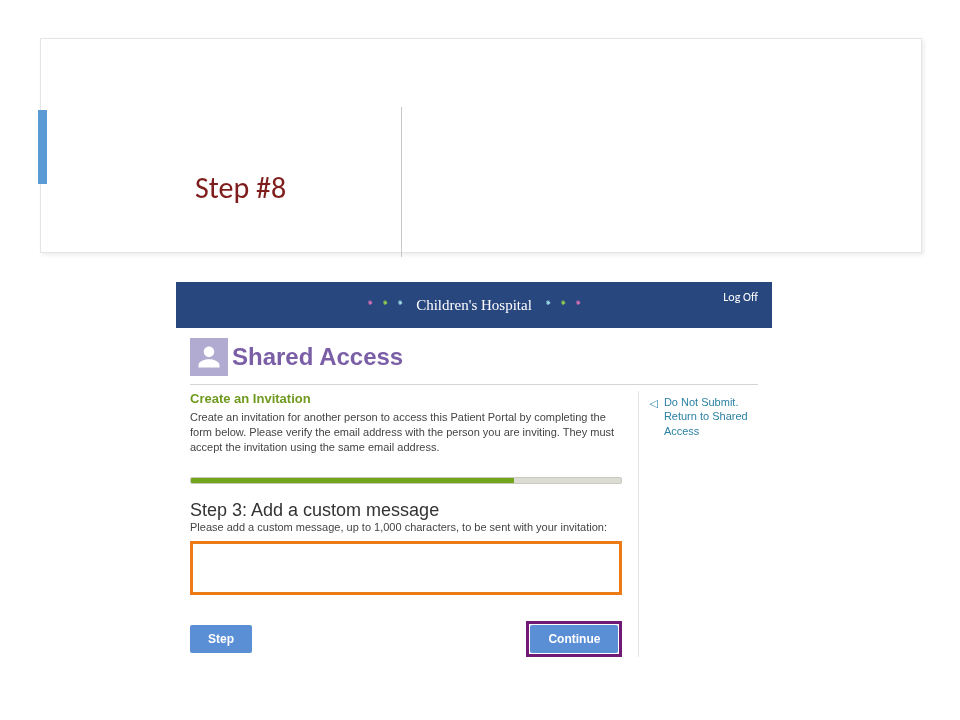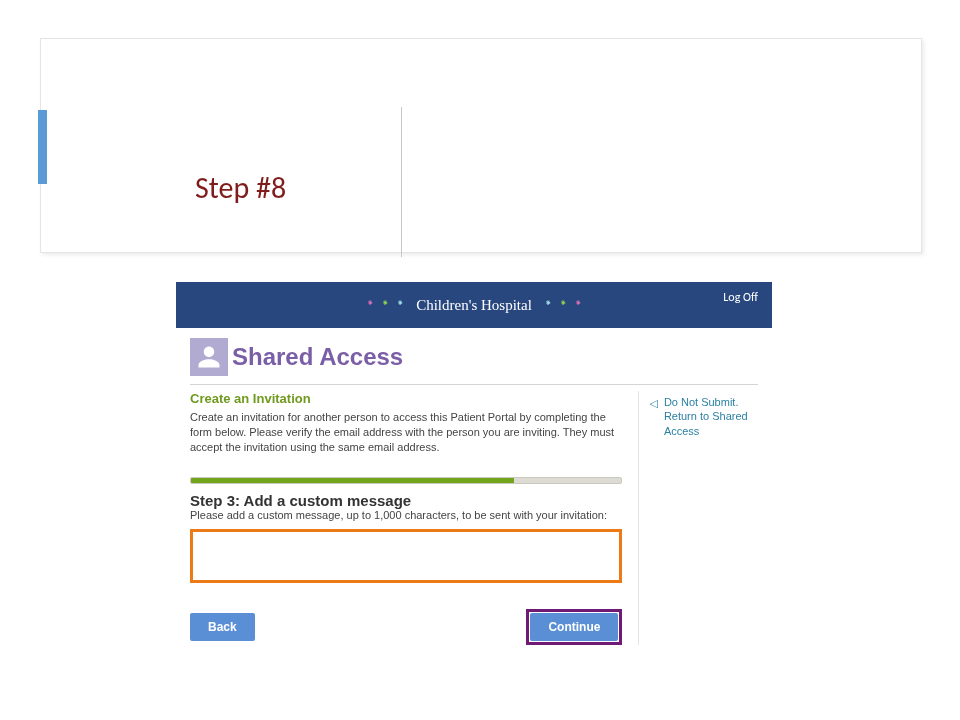--- a/index.html
+++ b/index.html
@@ -113,21 +113,21 @@
   .section-desc { font-size:11px; color:#444; line-height:1.35; }
 
   .progress {
     margin-top: 22px;
     height:7px; width:100%;
     background:#dcdcd4; border:1px solid #c9c9bd; border-radius:2px;
     overflow:hidden;
   }
   .progress .fill { height:100%; width:75%; background:#73a51c; }
 
-  .step-label { margin-top:8px; font-size:15px; font-weight:700; color:#333;}
+  .step-label { margin-top:16px; font-size:18px; font-weight:400; color:#333;}
   .step-sub   { font-size:11px; color:#444; }
 
   .msg-box {
     margin-top:8px;
     width:100%; height:54px;
     border:3px solid #ec7b17;
     background:#fff;
     resize:none;
     font-size:12px;
     padding:4px 6px;
@@ -219,21 +219,21 @@
         <div class="progress">
           <div class="fill" style="width: 75%;"></div>
         </div>
 
         <div class="step-label">Step 3: Add a custom message</div>
         <div class="step-sub">Please add a custom message, up to 1,000 characters, to be sent with your invitation:</div>
 
         <textarea class="msg-box" value="" style=""></textarea>
 
         <div class="btn-row">
-          <button class="btn">Back</button>
+          <button class="btn">Step</button>
           <span class="btn-continue-wrap">
             <button class="btn">Continue</button>
           </span>
         </div>
       </div>
 
       <div class="right">
         <a class="link">
           <span class="tri">◁</span>
           <span>

